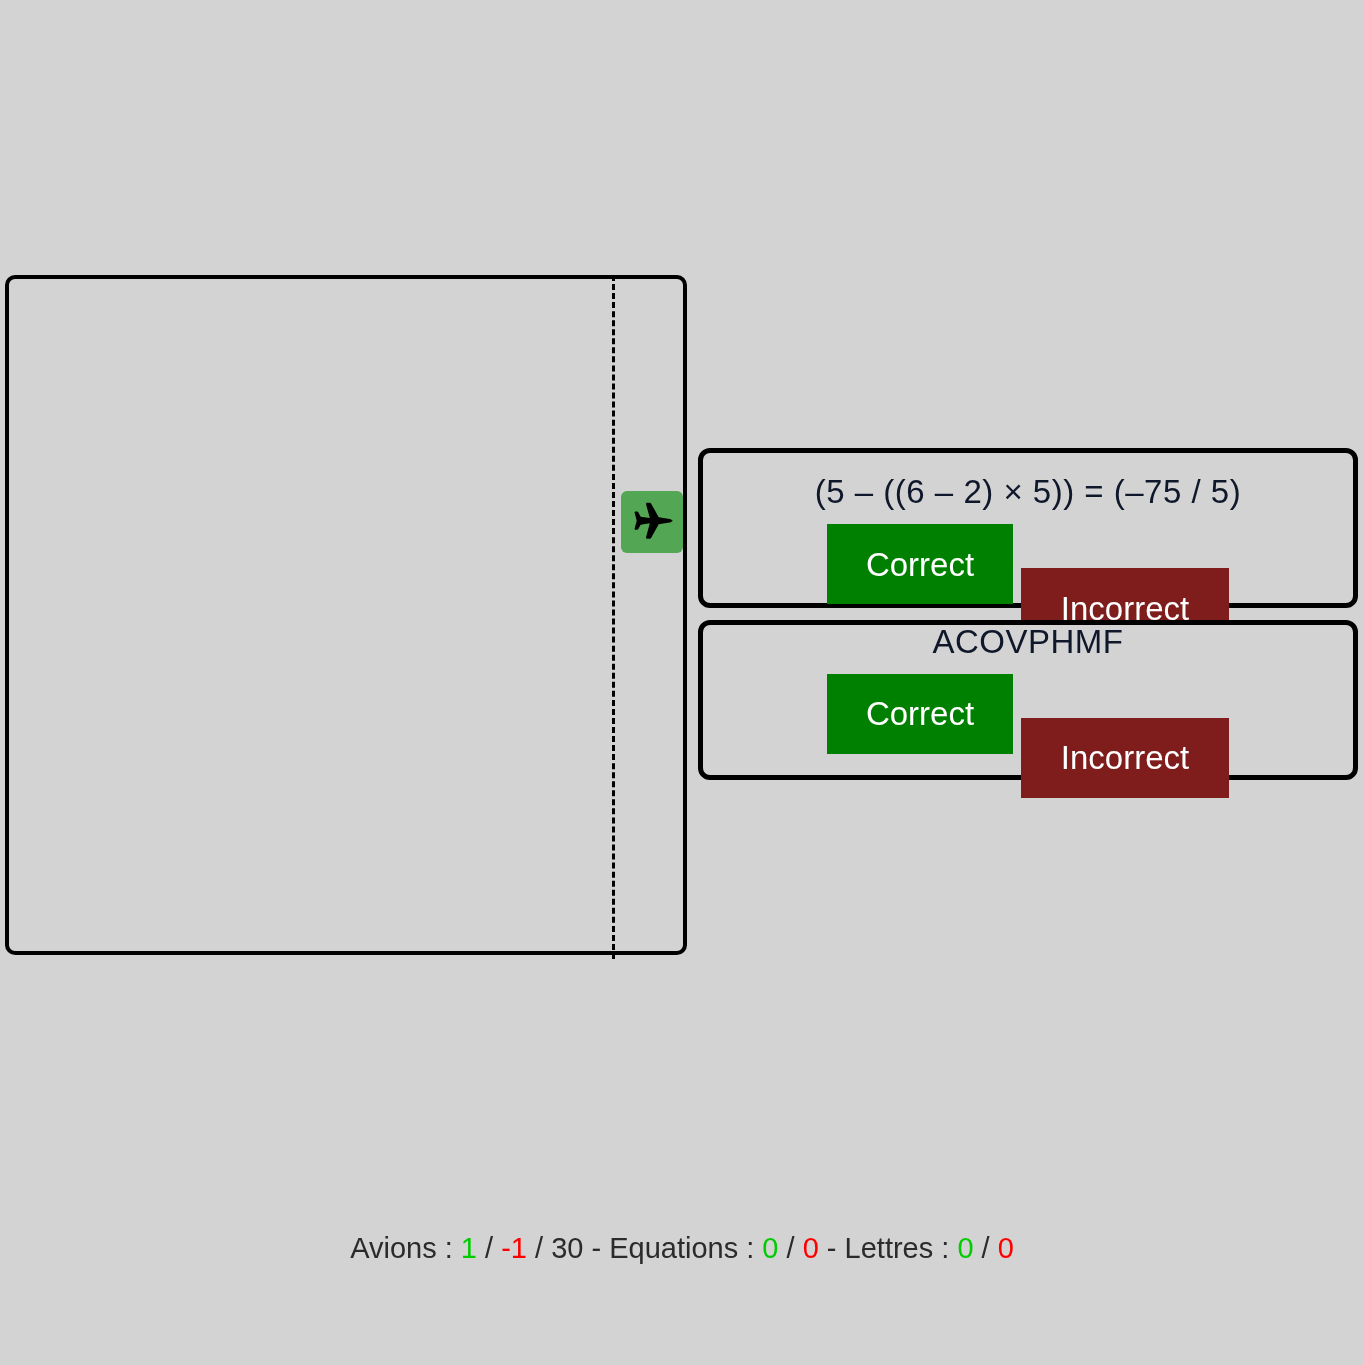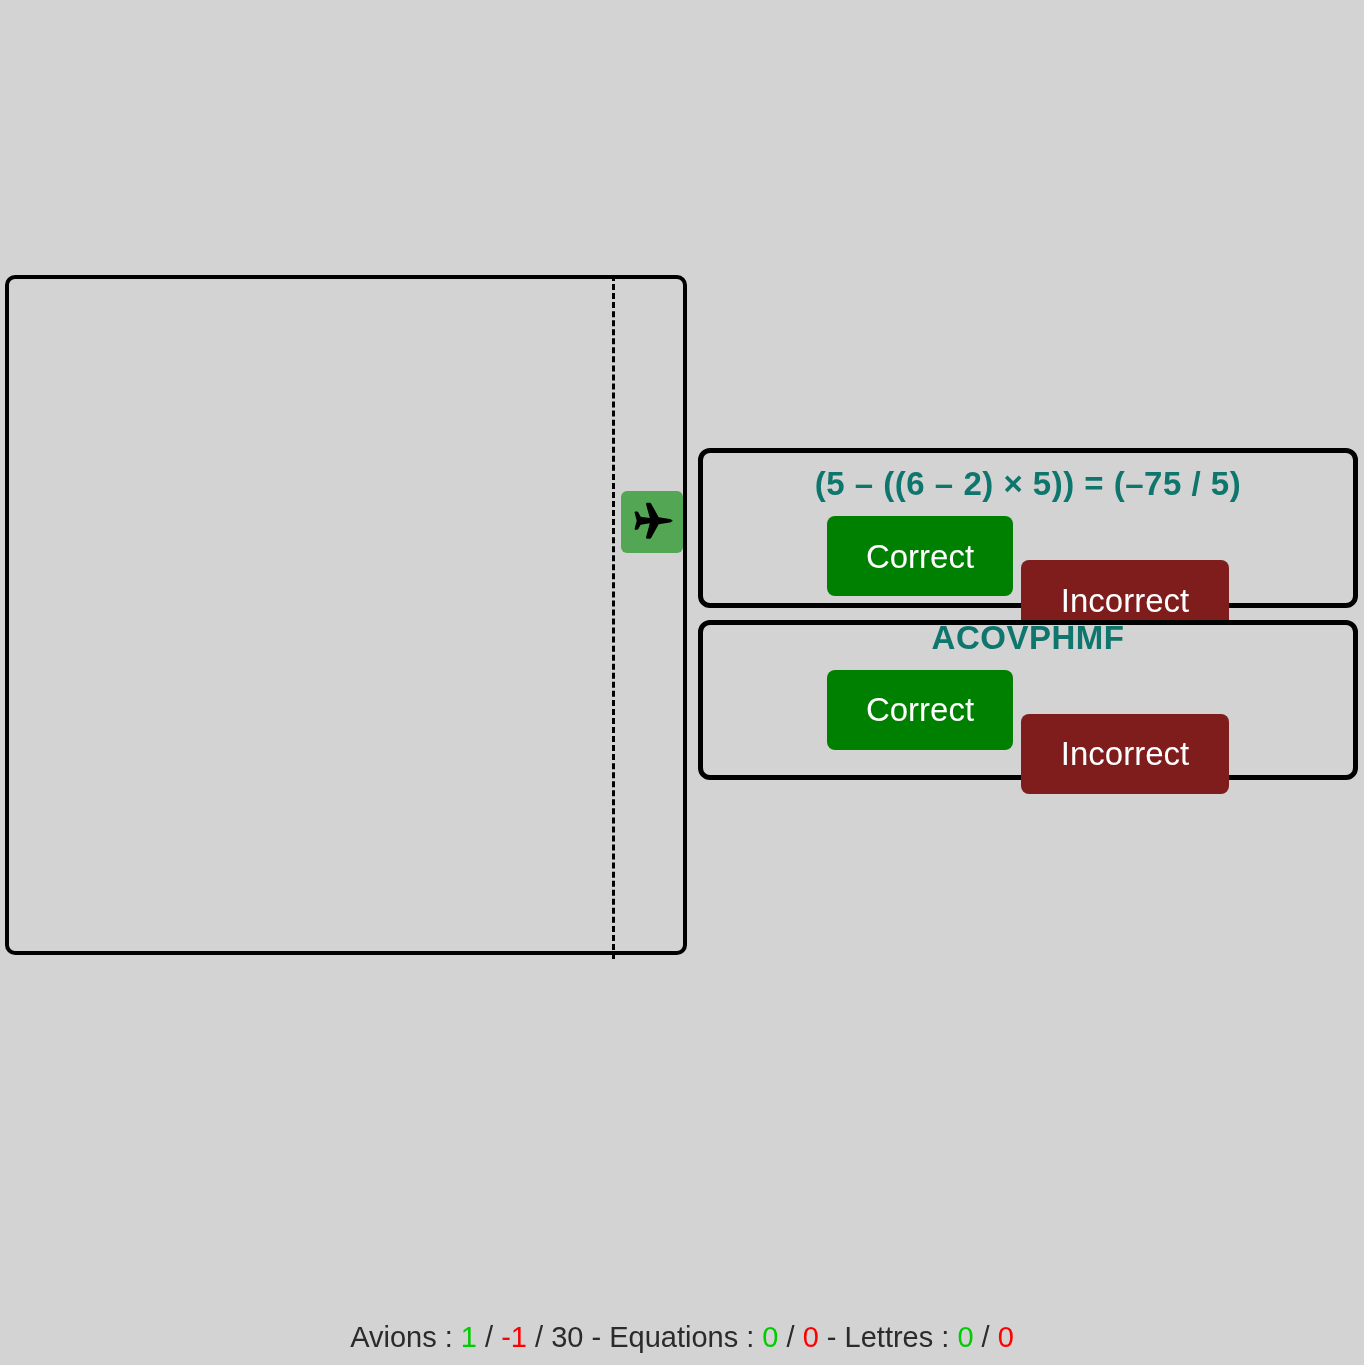--- a/index.html
+++ b/index.html
@@ -64,55 +64,54 @@
     background: #d3d3d3;
     display: flex;
     flex-direction: column;
     align-items: center;
   }
   #equation-panel { top: 448px; height: 160px; }
   #letters-panel  { top: 620px; height: 160px; justify-content: center; }
 
   .task-prompt {
     font-size: 33px;
-    color: #0f766e;
+    color: #0f172a;
     line-height: 1;
-    margin-top: 14px;
+    margin-top: 22px;
     margin-bottom: 0;
     letter-spacing: 0.5px;
     white-space: nowrap;
-    font-weight: bold;
   }
   .answer-row {
     display: flex;
     gap: 8px;
     margin-top: 16px;
   }
   .answer-btn {
     border: none;
-    border-radius: 8px;
+    border-radius: 0;
     color: #ffffff;
     font-family: "Liberation Sans", sans-serif;
     font-size: 33px;
     line-height: 1;
     height: 80px;
     cursor: pointer;
     padding: 0 24px;
     display: flex;
     align-items: center;
     justify-content: center;
   }
   .answer-btn.correct   { background: #008000; width: 186px; }
   .answer-btn.incorrect { background: #7f1d1d; width: 208px; margin-top: 44px; }
 
   
   #status-bar {
     position: absolute;
     left: 0;
-    top: 1321px;
+    top: 1232px;
     width: 1364px;
     text-align: center;
     font-size: 29px;
     color: #2b2b2b;
     white-space: nowrap;
   }
   #status-bar .pos { color: #00cc00; }
   #status-bar .neg { color: #ff0000; }
 </style>
 </head>

